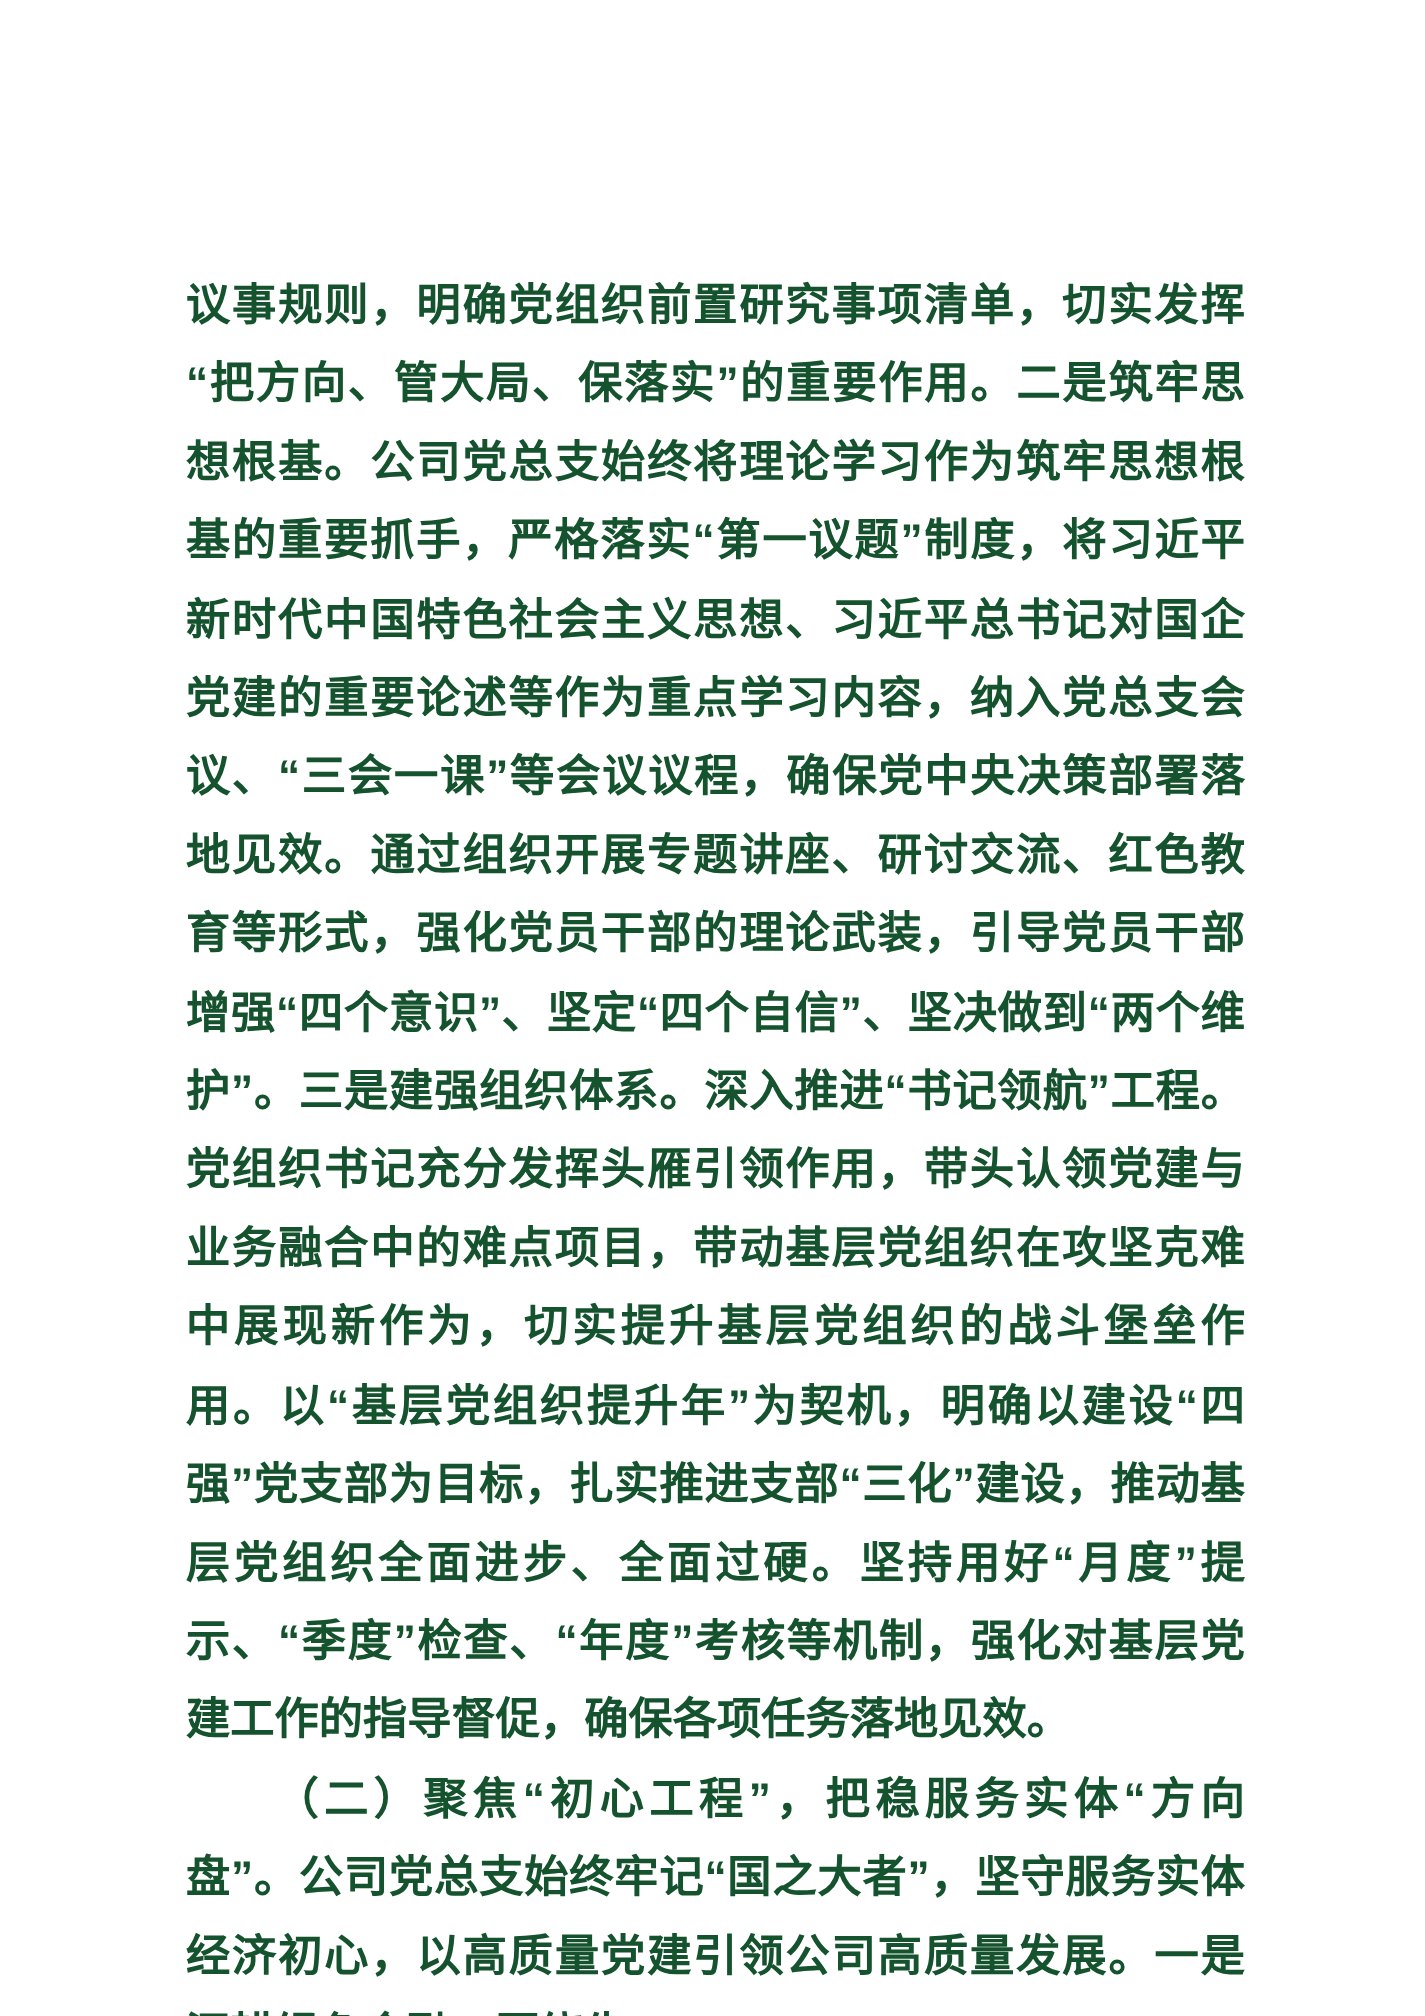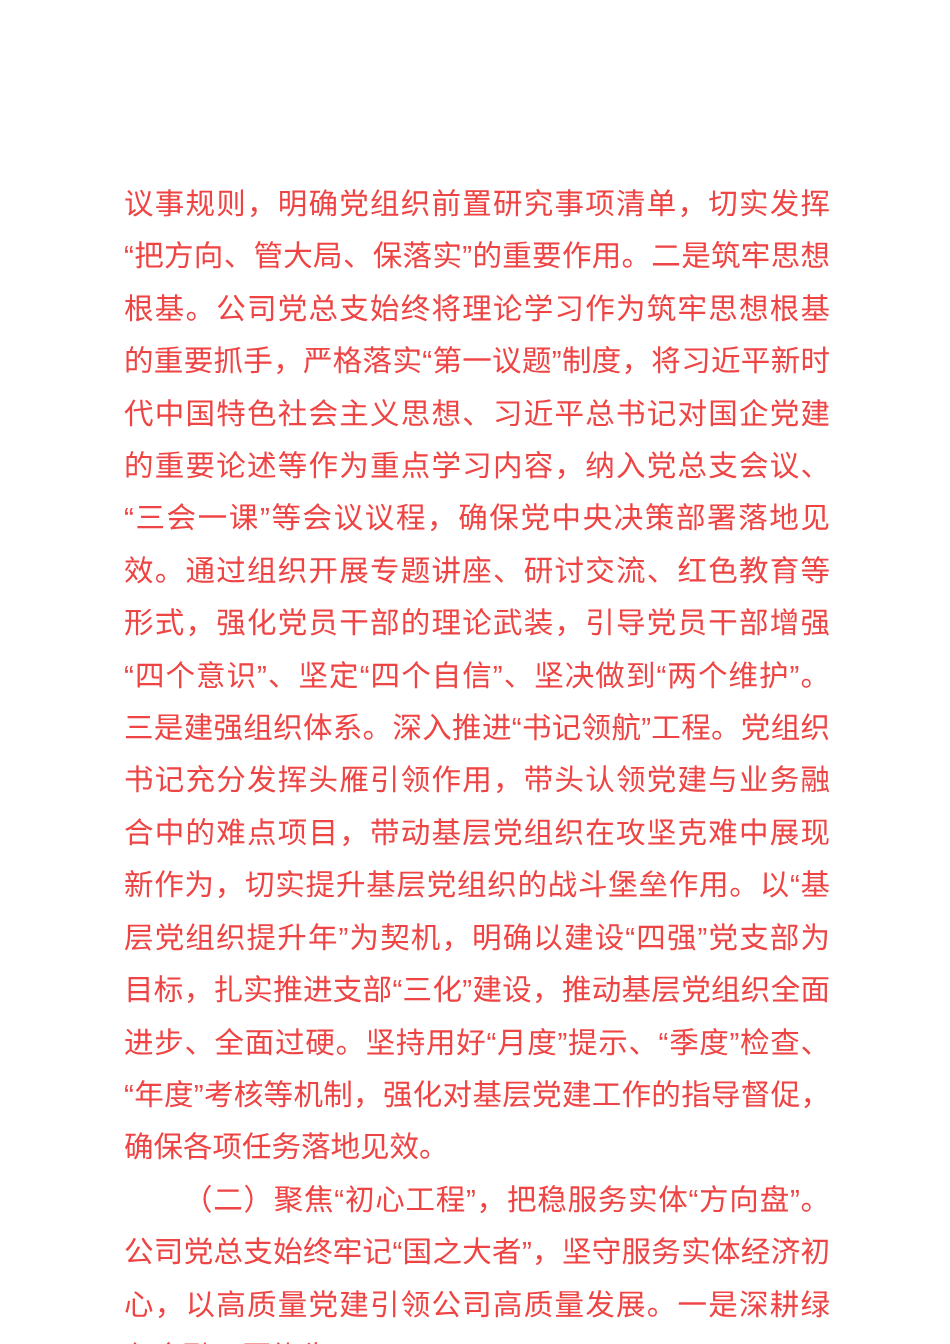--- a/index.html
+++ b/index.html
@@ -22,25 +22,25 @@
   .doc-body {
     position: absolute;
     left: 124px;
     top: 178px;
     width: 706px;
   }
   .para {
     margin: 0;
     font-size: 29.5px;
     line-height: 52.4px;
-    color: #ef4444;
+    color: #14532d;
     text-align: justify;
     text-justify: inter-ideograph;
     letter-spacing: 0px;
-    font-weight: 400;
+    font-weight: 700;
     text-indent: 0;
     word-break: break-all;
     white-space: normal;
   }
   .para + .para {
     margin-top: 0;
   }
   .para.indent {
     text-indent: 59px;
   }

